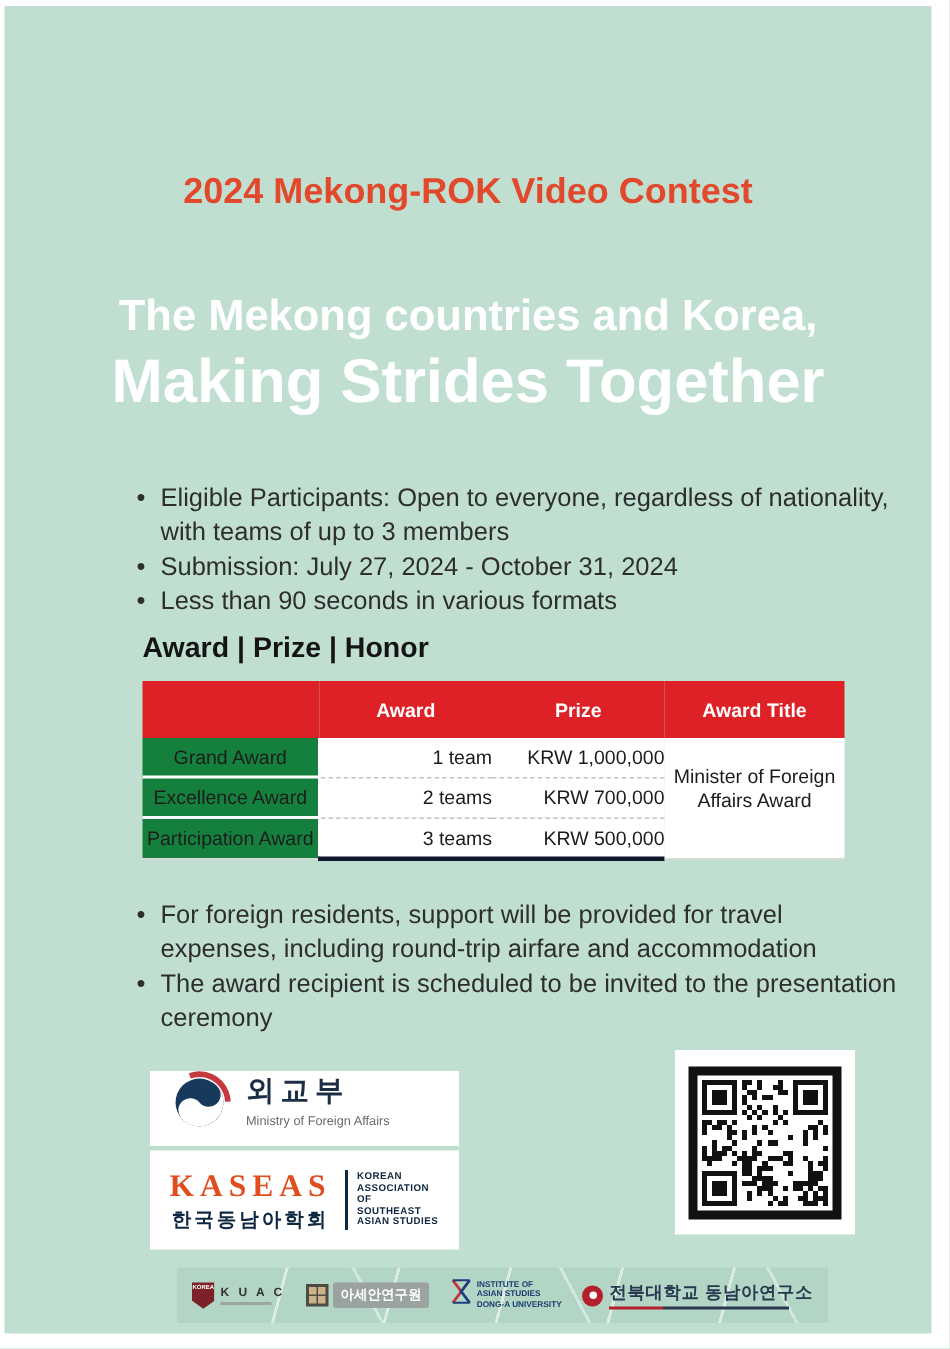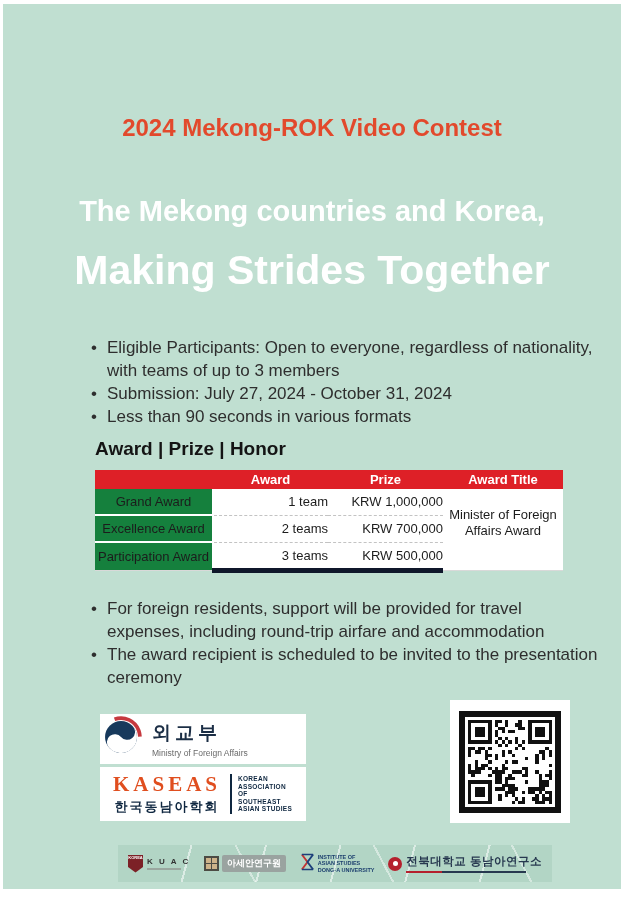--- a/index.html
+++ b/index.html
@@ -11,57 +11,57 @@
     position:absolute;left:3px;top:4px;width:618px;height:885px;
     background:#c0dfd1;overflow:hidden;
   }
   
   .contest-title{
     margin-top:110px;text-align:center;
     color:#e2492c;font-size:24px;font-weight:bold;line-height:28px;
   }
   .headline{margin-top:52px;text-align:center;color:#ffffff;font-weight:bold;}
   .headline-l1{font-size:29px;line-height:34px;}
-  .headline-l2{font-size:41px;line-height:48px;margin-top:18px;}
+  .headline-l2{font-size:41px;line-height:48px;margin-top:2px;}
   
   .bullets{margin:42px 0 0 88px;width:512px;padding:0;color:#2e2e2e;
     font-size:17px;line-height:23px;}
   .bullets li{list-style:none;position:relative;padding-left:16px;margin:0;}
   .bullets li::before{content:"\2022";position:absolute;left:0;top:0;}
   .notes{margin-top:24px;}
   
   .awards-heading{margin:10px 0 0 92px;font-size:19px;font-weight:bold;color:#141414;}
   table.award-table{margin:10px 0 0 92px;border-collapse:collapse;border-spacing:0;
     font-size:13px;color:#1c1c1c;}
   .award-table th{
-    background:#de2027;color:#ffffff;font-weight:bold;height:19px;
+    background:#de2027;color:#ffffff;font-weight:bold;height:38px;
     text-align:center;padding:0;font-size:13px;
   }
   .award-table td{height:25px;text-align:center;background:#ffffff;padding:0;}
   .award-table td.label-cell{
     background:#15803d;border-right:2px solid #ffffff;border-bottom:2px solid #ffffff;
   }
   .award-table tr:last-child td.label-cell{border-bottom:1px solid #d9d9d9;}
   .award-table td.data-cell{border-bottom:1px dashed #c3c3c3;text-align:right;}
-  .award-table tr:last-child td.data-cell{border-bottom:5px solid #0f172a;}
+  .award-table tr:last-child td.data-cell{border-bottom:3px solid #0f172a;}
   .award-table td.merged-cell{
     border-bottom:1px solid #d9d9d9;vertical-align:middle;line-height:16px;
     padding-bottom:12px;
   }
   .website{margin:8px 0 0 92px;color:#e8662c;font-weight:bold;font-size:18px;}
   
   .mofa-box{
     position:absolute;left:97px;top:710px;width:206px;height:50px;background:#ffffff;
-    display:flex;align-items:center;box-sizing:border-box;
+    display:flex;align-items:flex-start;padding-left:12px;box-sizing:border-box;
   }
   .mofa-text{margin-left:10px;}
   .mofa-kr{font-size:19px;font-weight:bold;color:#1b2e45;letter-spacing:4px;}
   .mofa-en{font-size:8.5px;color:#6a6a6a;margin-top:2px;}
   .kaseas-box{
-    position:absolute;left:97px;top:763px;width:206px;height:54px;background:#ffffff;
+    position:absolute;left:97px;top:763px;width:206px;height:66px;background:#ffffff;
     display:flex;align-items:center;padding-left:8px;box-sizing:border-box;
   }
   .kaseas-left{width:118px;text-align:center;}
   .kaseas-acronym{font-size:21px;font-weight:bold;color:#e04e1f;letter-spacing:4px;
     font-family:"Liberation Serif", serif;}
   .kaseas-kr{font-size:13px;font-weight:bold;color:#0f2740;letter-spacing:2px;margin-top:1px;}
   .kaseas-divider{width:2px;height:40px;background:#0f2740;margin:0 6px 0 4px;}
   .kaseas-right{font-size:6.5px;line-height:7.6px;font-weight:bold;color:#0f2740;
     letter-spacing:.3px;}
   

